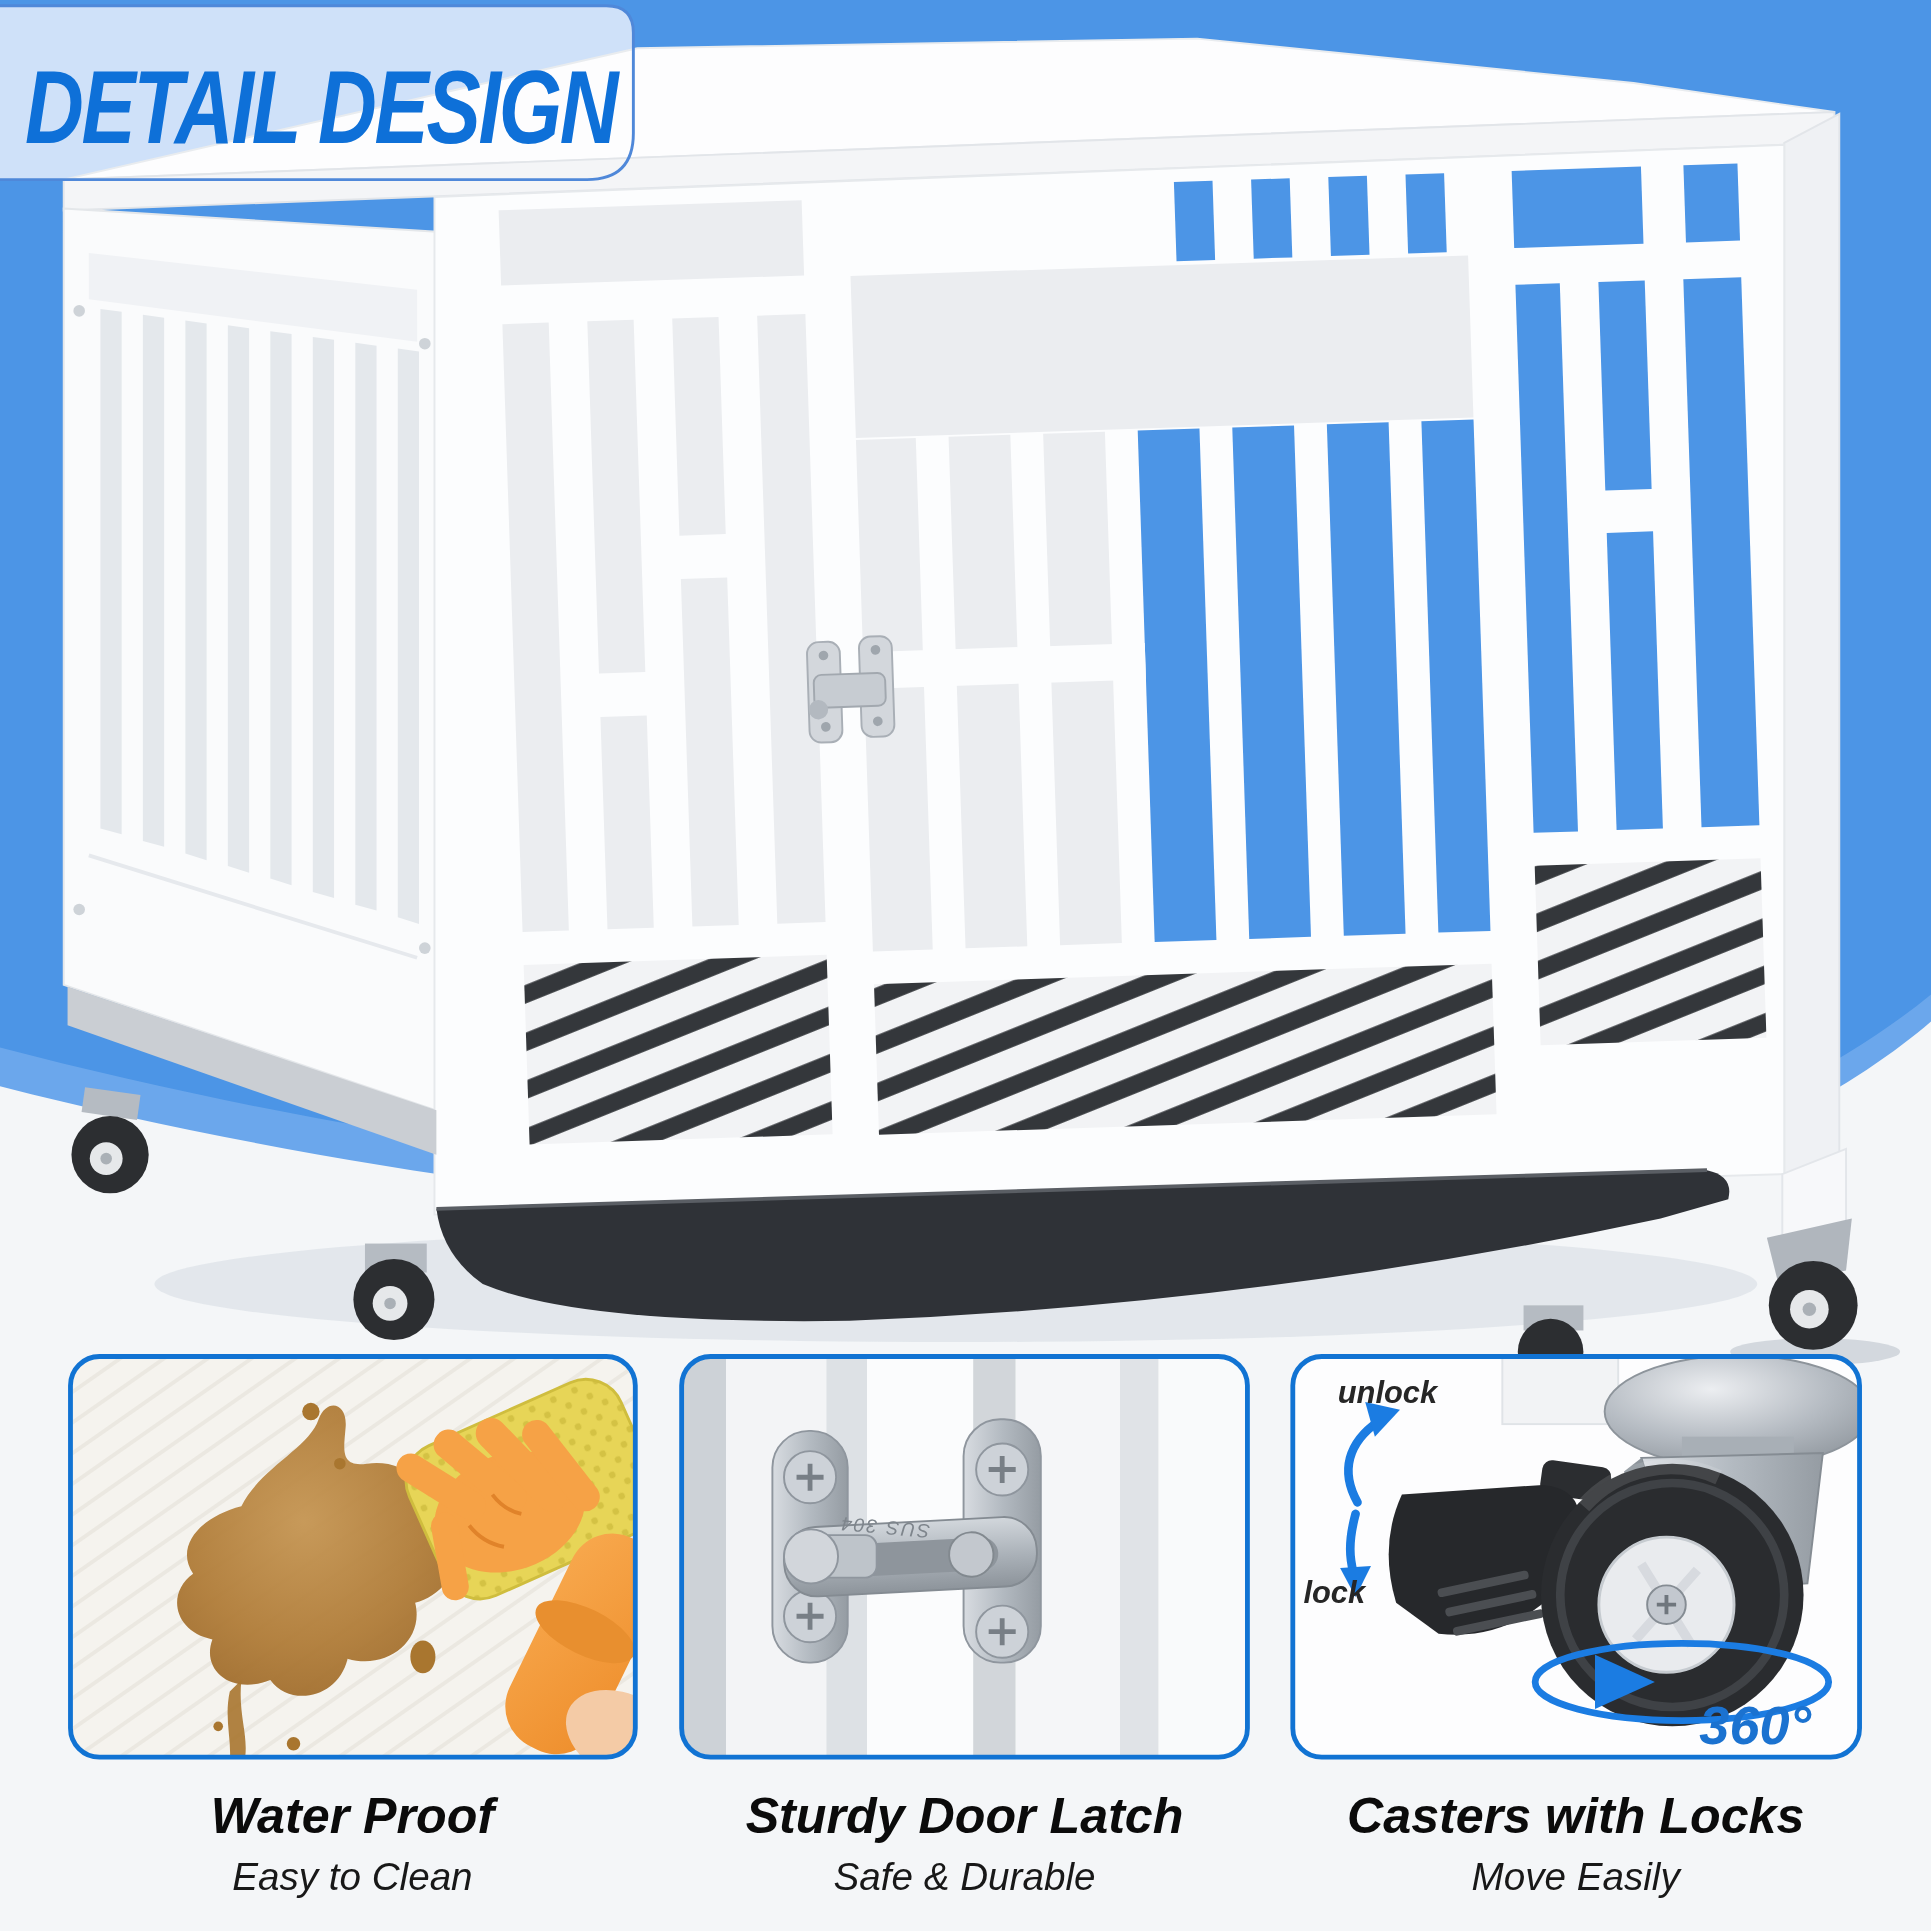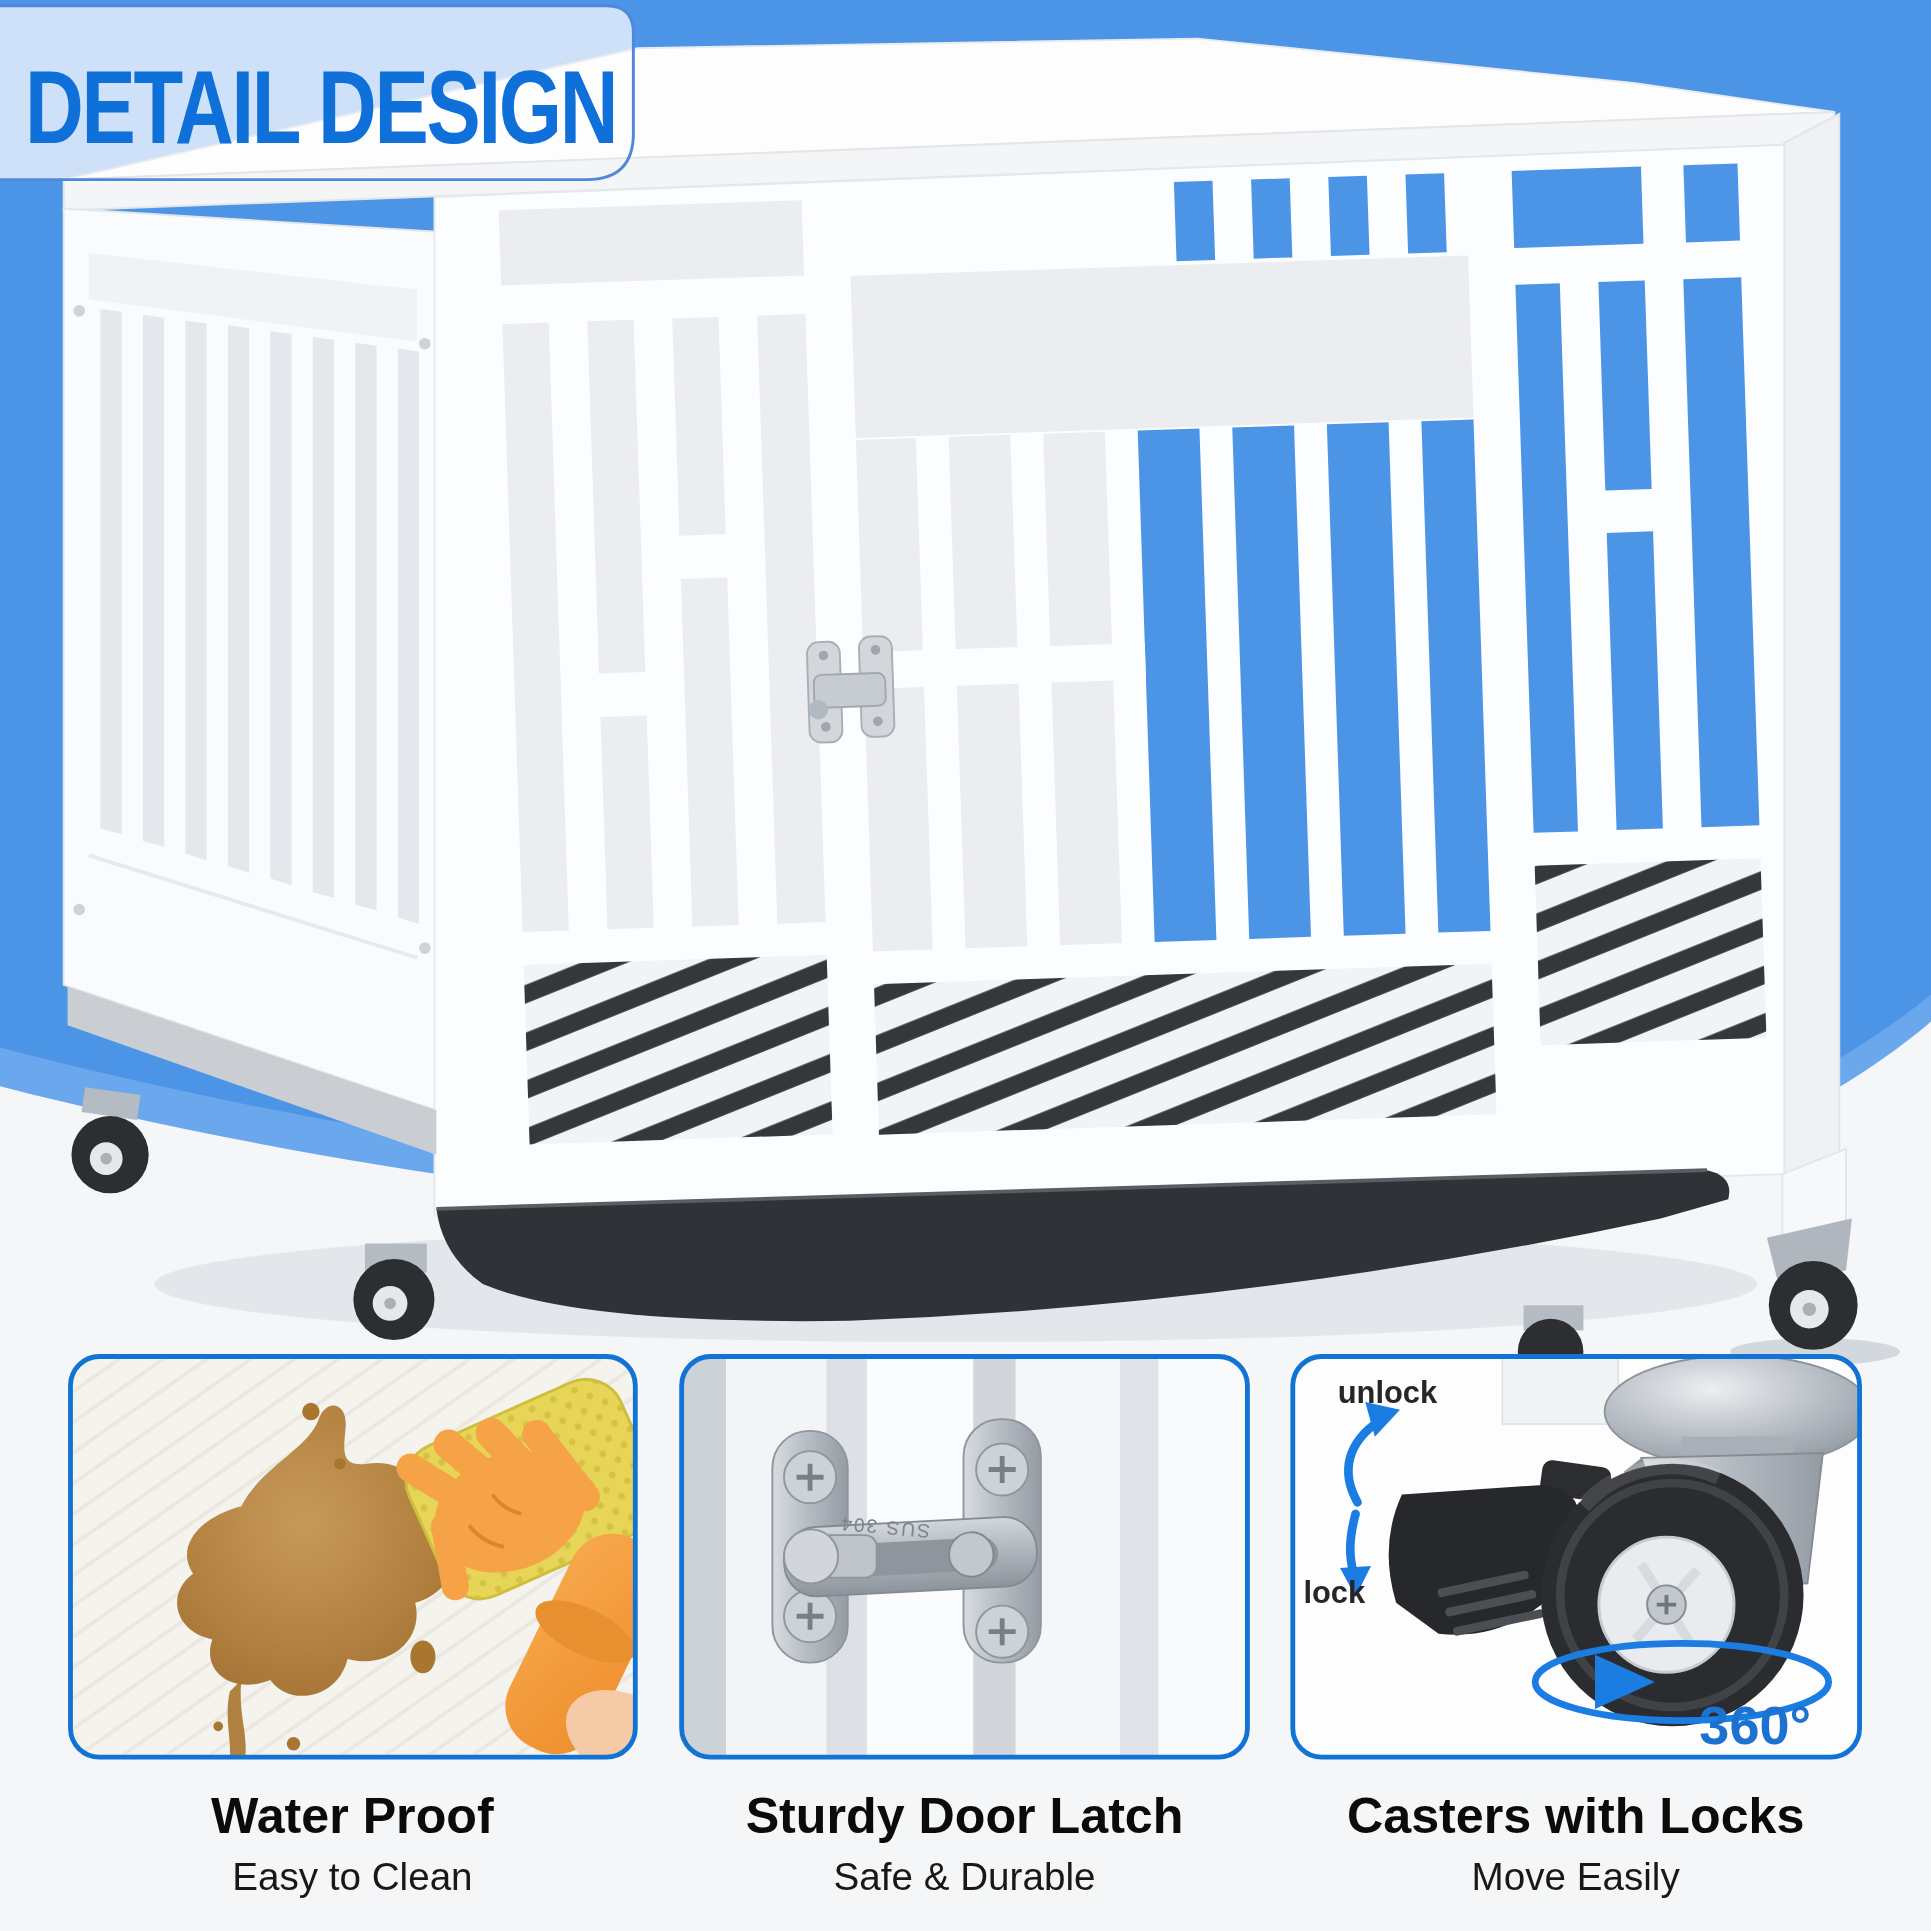--- a/index.html
+++ b/index.html
@@ -1,17 +1,17 @@
 <!DOCTYPE html>
 <html><head>
 <meta charset="utf-8">
 <style>
   html,body{margin:0;padding:0;background:#ffffff;}
   .stage{position:relative;width:1931px;height:1931px;overflow:hidden;background:#fca5a5;
-         font-family:"Liberation Sans", sans-serif;}
+         font-family:"Liberation Sans", sans-serif;font-style:italic;}
   svg{display:block}
   text{font-family:"Liberation Sans", sans-serif;}
   .banner-title{font-weight:bold;font-size:108px;letter-spacing:-3px;fill:#0e70d8;}
   .feature-title{font-weight:bold;font-size:52px;fill:#0b0b0b;text-anchor:middle;}
   .feature-sub{font-weight:normal;font-size:40px;fill:#181818;text-anchor:middle;}
   .caster-label{font-weight:bold;font-size:32px;fill:#262626;text-anchor:middle;}
   .deg-label{font-weight:bold;font-size:56px;fill:#1b72d0;text-anchor:middle;}
   .stamp{font-size:20px;fill:#7e858c;letter-spacing:2px;}
 </style>
 </head>

